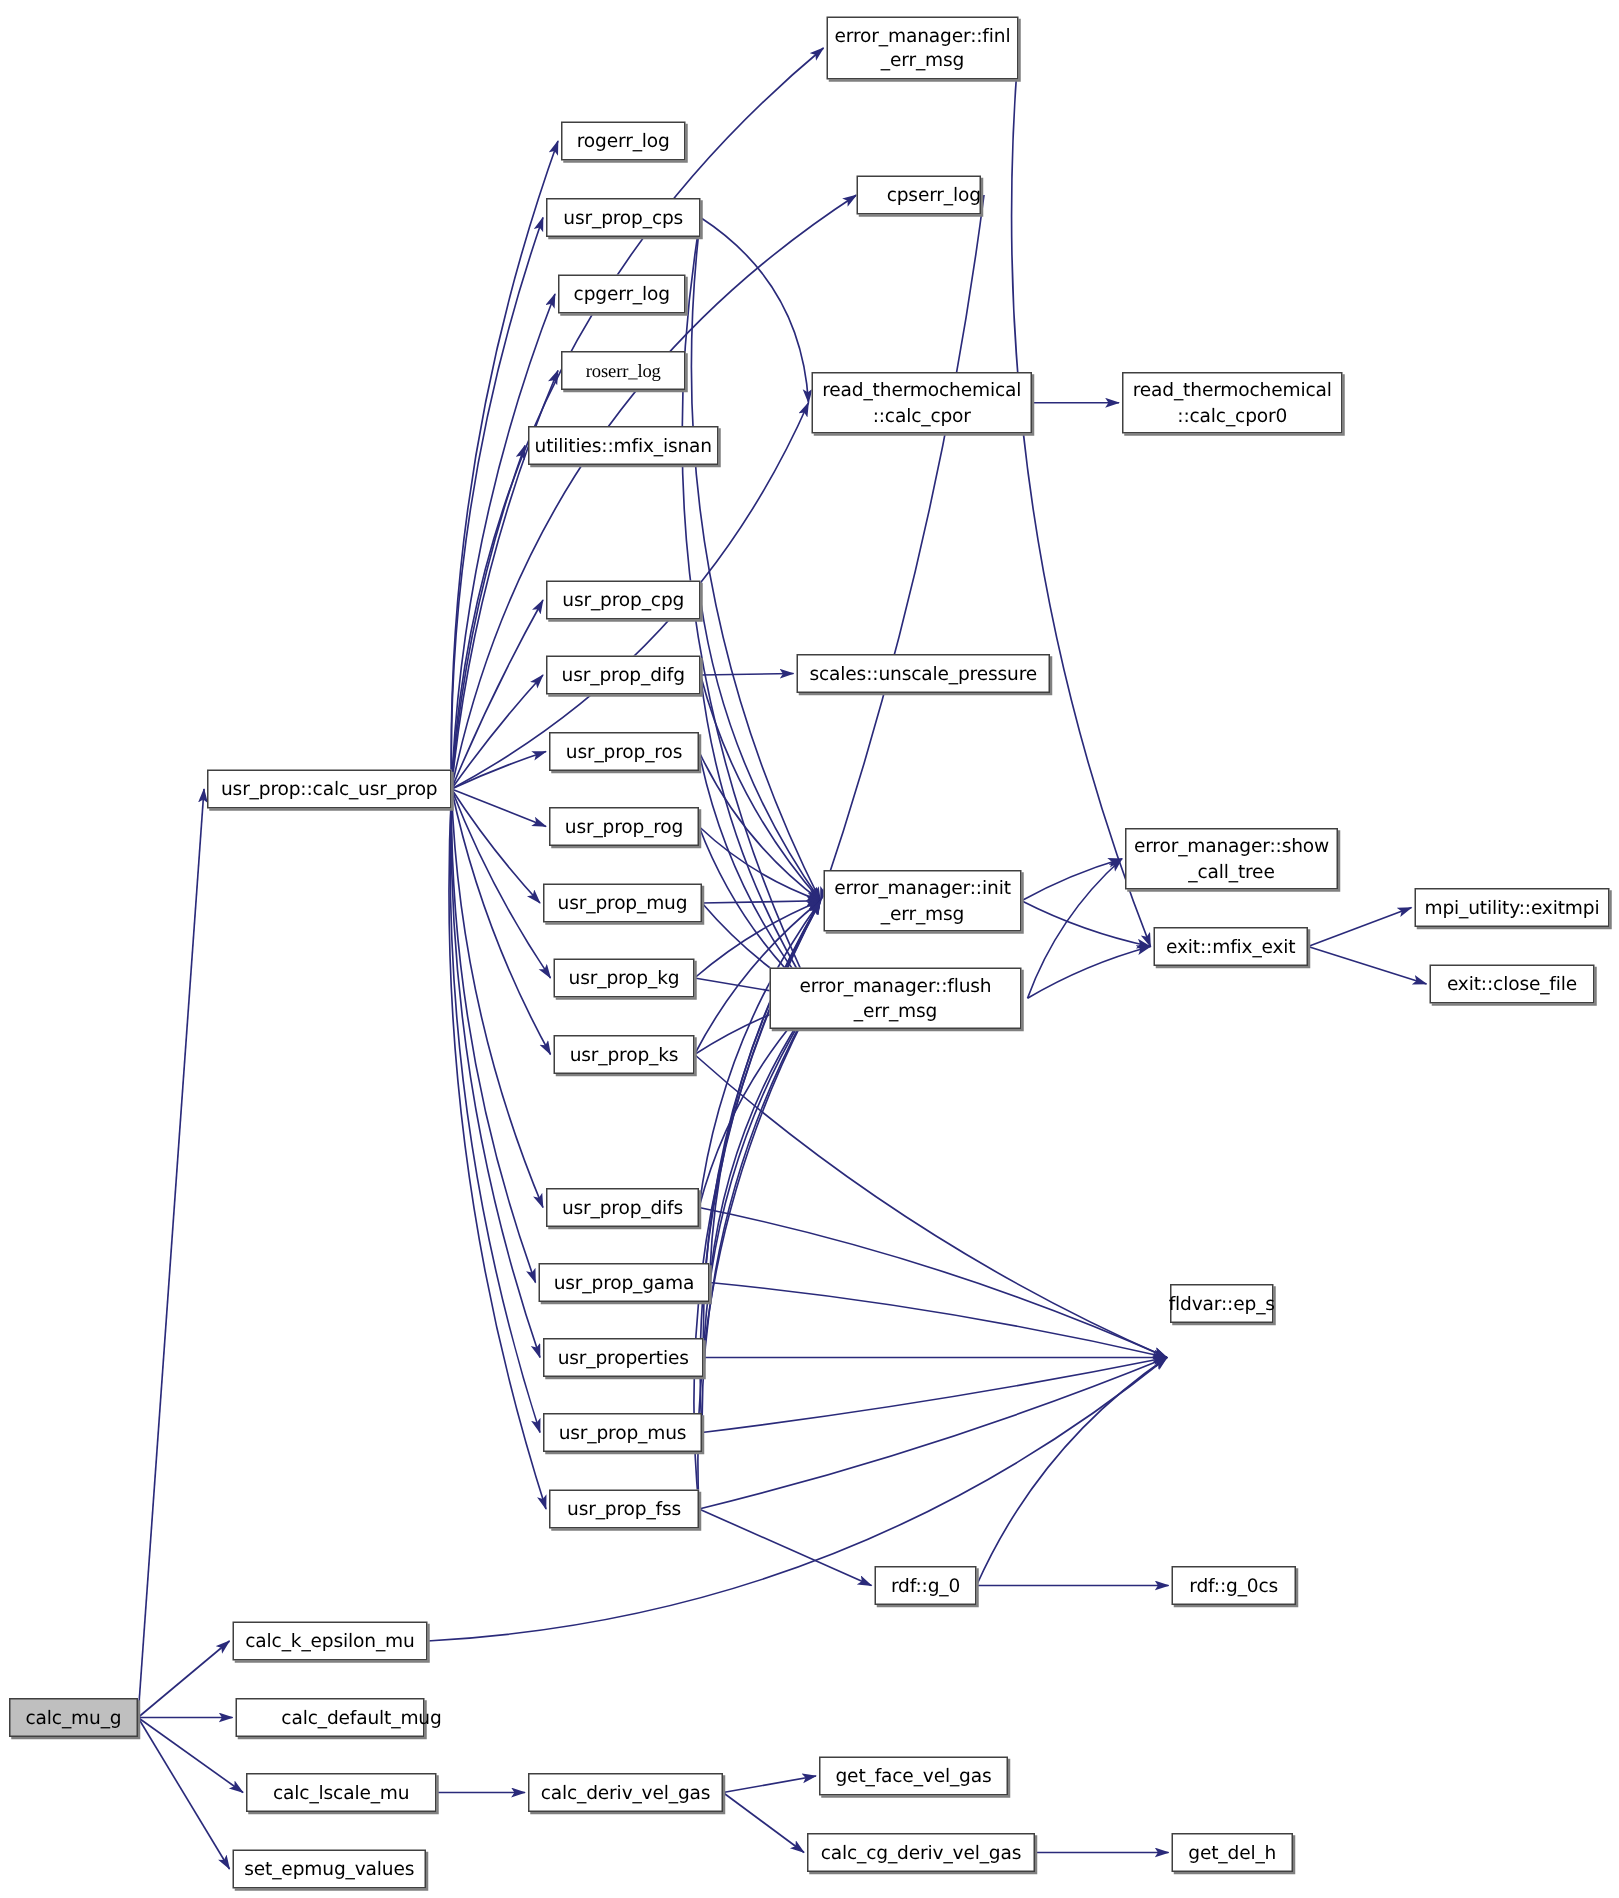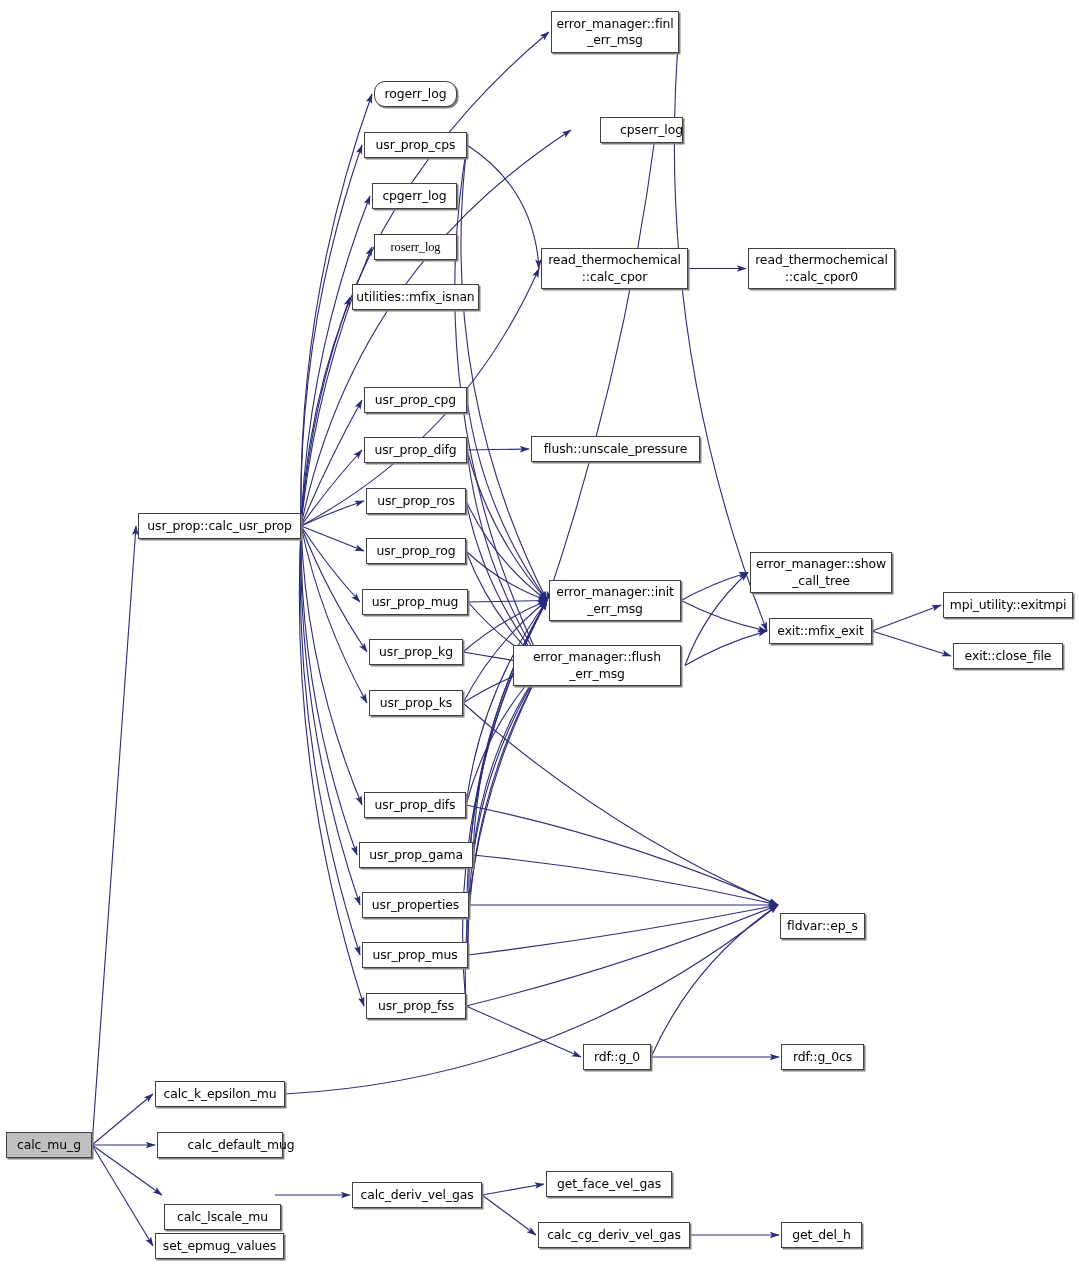--- a/index.html
+++ b/index.html
@@ -110,59 +110,59 @@
         <path d="M285,1094 Q561.9,1078.9 778,905" fill="none" stroke="#2a2a7a" stroke-width="1.1" marker-end="url(#arrow)"></path>
         <path d="M275,1195 Q312.5,1195.0 350,1195" fill="none" stroke="#2a2a7a" stroke-width="1.1" marker-end="url(#arrow)"></path>
         <path d="M482,1195 Q513.0,1189.5 544,1184" fill="none" stroke="#2a2a7a" stroke-width="1.1" marker-end="url(#arrow)"></path>
         <path d="M482,1195 Q509.0,1215.0 536,1235" fill="none" stroke="#2a2a7a" stroke-width="1.1" marker-end="url(#arrow)"></path>
         <path d="M690,1235 Q734.5,1235.0 779,1235" fill="none" stroke="#2a2a7a" stroke-width="1.1" marker-end="url(#arrow)"></path>
       </g>
   </svg>
   <div id="node-layer">
       <div class="node" style="left: 551px; top: 11px; width: 128px; height: 42px;">error_manager::finl
 _err_msg</div>
-      <div class="node" style="left: 374px; top: 81px; width: 83px; height: 26px; border-radius: 11px;">rogerr_log</div>
-      <div class="node" style="left: 600px; top: 117px; width: 83px; height: 26px; padding-left: 20px;">cpserr_log</div>
+      <div class="node" style="left: 374px; top: 81px; width: 83px; height: 26px;">rogerr_log</div>
+      <div class="node" style="left: 571px; top: 117px; width: 83px; height: 26px; padding-left: 20px;">cpserr_log</div>
       <div class="node" style="left: 364px; top: 132px; width: 103px; height: 26px;">usr_prop_cps</div>
       <div class="node" style="left: 372px; top: 183px; width: 85px; height: 26px;">cpgerr_log</div>
       <div class="node" style="left: 374px; top: 234px; width: 83px; height: 26px; font-family: Liberation Serif, serif;">roserr_log</div>
       <div class="node" style="left: 541px; top: 248px; width: 147px; height: 41px;">read_thermochemical
 ::calc_cpor</div>
       <div class="node" style="left: 748px; top: 248px; width: 147px; height: 41px;">read_thermochemical
 ::calc_cpor0</div>
       <div class="node" style="left: 352px; top: 284px; width: 127px; height: 26px;">utilities::mfix_isnan</div>
       <div class="node" style="left: 364px; top: 387px; width: 103px; height: 26px;">usr_prop_cpg</div>
       <div class="node" style="left: 364px; top: 437px; width: 103px; height: 26px;">usr_prop_difg</div>
-      <div class="node" style="left: 531px; top: 436px; width: 169px; height: 26px;">flush::unscale_pressure</div>
+      <div class="node" style="left: 531px; top: 436px; width: 169px; height: 26px;">scales::unscale_pressure</div>
       <div class="node" style="left: 366px; top: 488px; width: 100px; height: 26px;">usr_prop_ros</div>
       <div class="node" style="left: 138px; top: 513px; width: 163px; height: 26px;">usr_prop::calc_usr_prop</div>
       <div class="node" style="left: 366px; top: 538px; width: 100px; height: 26px;">usr_prop_rog</div>
       <div class="node" style="left: 750px; top: 552px; width: 142px; height: 41px;">error_manager::show
 _call_tree</div>
       <div class="node" style="left: 549px; top: 580px; width: 132px; height: 41px;">error_manager::init
 _err_msg</div>
       <div class="node" style="left: 362px; top: 589px; width: 106px; height: 26px;">usr_prop_mug</div>
       <div class="node" style="left: 943px; top: 592px; width: 130px; height: 26px;">mpi_utility::exitmpi</div>
       <div class="node" style="left: 769px; top: 618px; width: 103px; height: 26px;">exit::mfix_exit</div>
       <div class="node" style="left: 953px; top: 643px; width: 110px; height: 26px;">exit::close_file</div>
       <div class="node" style="left: 369px; top: 639px; width: 94px; height: 26px;">usr_prop_kg</div>
       <div class="node" style="left: 513px; top: 645px; width: 168px; height: 41px;">error_manager::flush
 _err_msg</div>
       <div class="node" style="left: 369px; top: 690px; width: 94px; height: 26px;">usr_prop_ks</div>
       <div class="node" style="left: 364px; top: 792px; width: 102px; height: 26px;">usr_prop_difs</div>
       <div class="node" style="left: 359px; top: 842px; width: 114px; height: 26px;">usr_prop_gama</div>
       <div class="node" style="left: 362px; top: 892px; width: 107px; height: 26px;">usr_properties</div>
-      <div class="node" style="left: 780px; top: 913px; width: 85px; height: 26px; text-align: center;">fldvar::ep_s</div>
+      <div class="node" style="left: 780px; top: 856px; width: 69px; height: 26px; text-align: center;">fldvar::ep_s</div>
       <div class="node" style="left: 362px; top: 942px; width: 106px; height: 26px;">usr_prop_mus</div>
       <div class="node" style="left: 366px; top: 993px; width: 100px; height: 26px;">usr_prop_fss</div>
       <div class="node" style="left: 583px; top: 1044px; width: 68px; height: 26px;">rdf::g_0</div>
       <div class="node" style="left: 781px; top: 1044px; width: 83px; height: 26px;">rdf::g_0cs</div>
       <div class="node" style="left: 155px; top: 1081px; width: 130px; height: 26px;">calc_k_epsilon_mu</div>
       <div class="node root" style="left: 6px; top: 1132px; width: 86px; height: 26px;">calc_mu_g</div>
       <div class="node" style="left: 157px; top: 1132px; width: 126px; height: 26px; padding-left: 42px;">calc_default_mug</div>
-      <div class="node" style="left: 164px; top: 1182px; width: 117px; height: 26px; margin-top: 22px;">calc_lscale_mu</div>
+      <div class="node" style="left: 164px; top: 1182px; width: 127px; height: 26px;">calc_lscale_mu</div>
       <div class="node" style="left: 352px; top: 1182px; width: 130px; height: 26px;">calc_deriv_vel_gas</div>
       <div class="node" style="left: 546px; top: 1171px; width: 126px; height: 26px;">get_face_vel_gas</div>
       <div class="node" style="left: 538px; top: 1222px; width: 152px; height: 26px;">calc_cg_deriv_vel_gas</div>
       <div class="node" style="left: 781px; top: 1222px; width: 81px; height: 26px;">get_del_h</div>
       <div class="node" style="left: 155px; top: 1233px; width: 129px; height: 26px; text-align: center;">set_epmug_values</div>
     </div>
 </div>
 
 </body></html>

